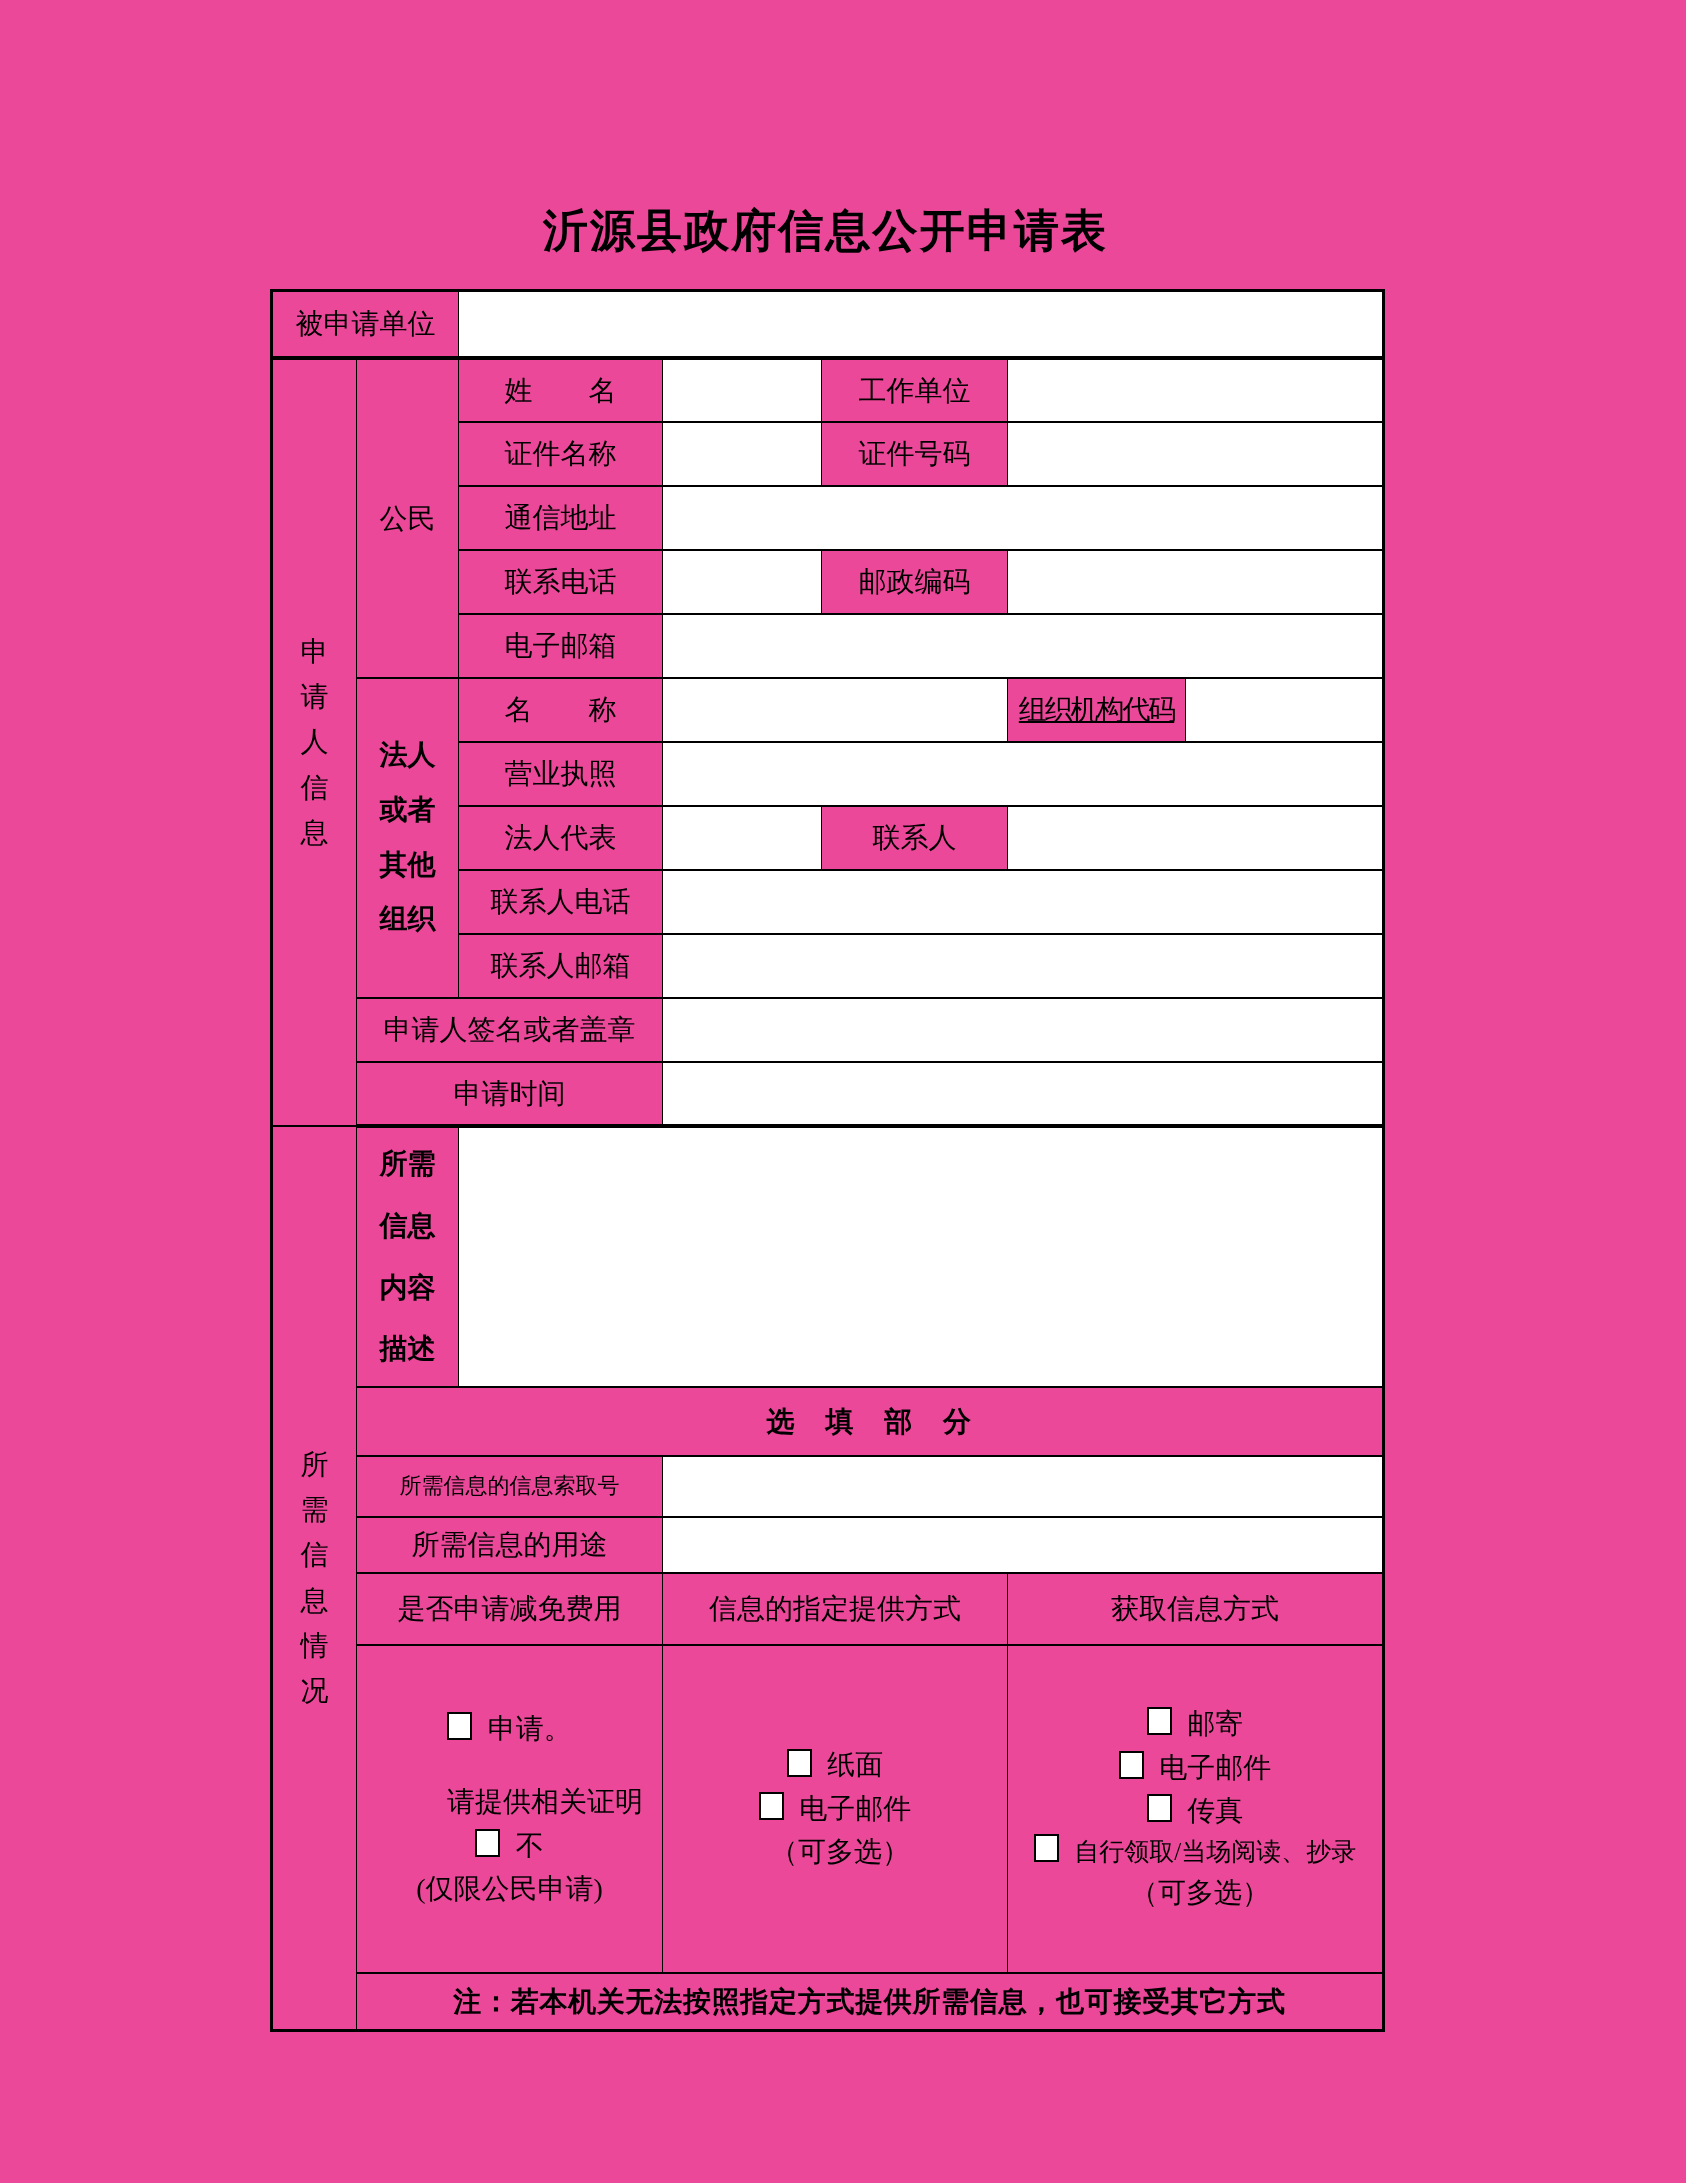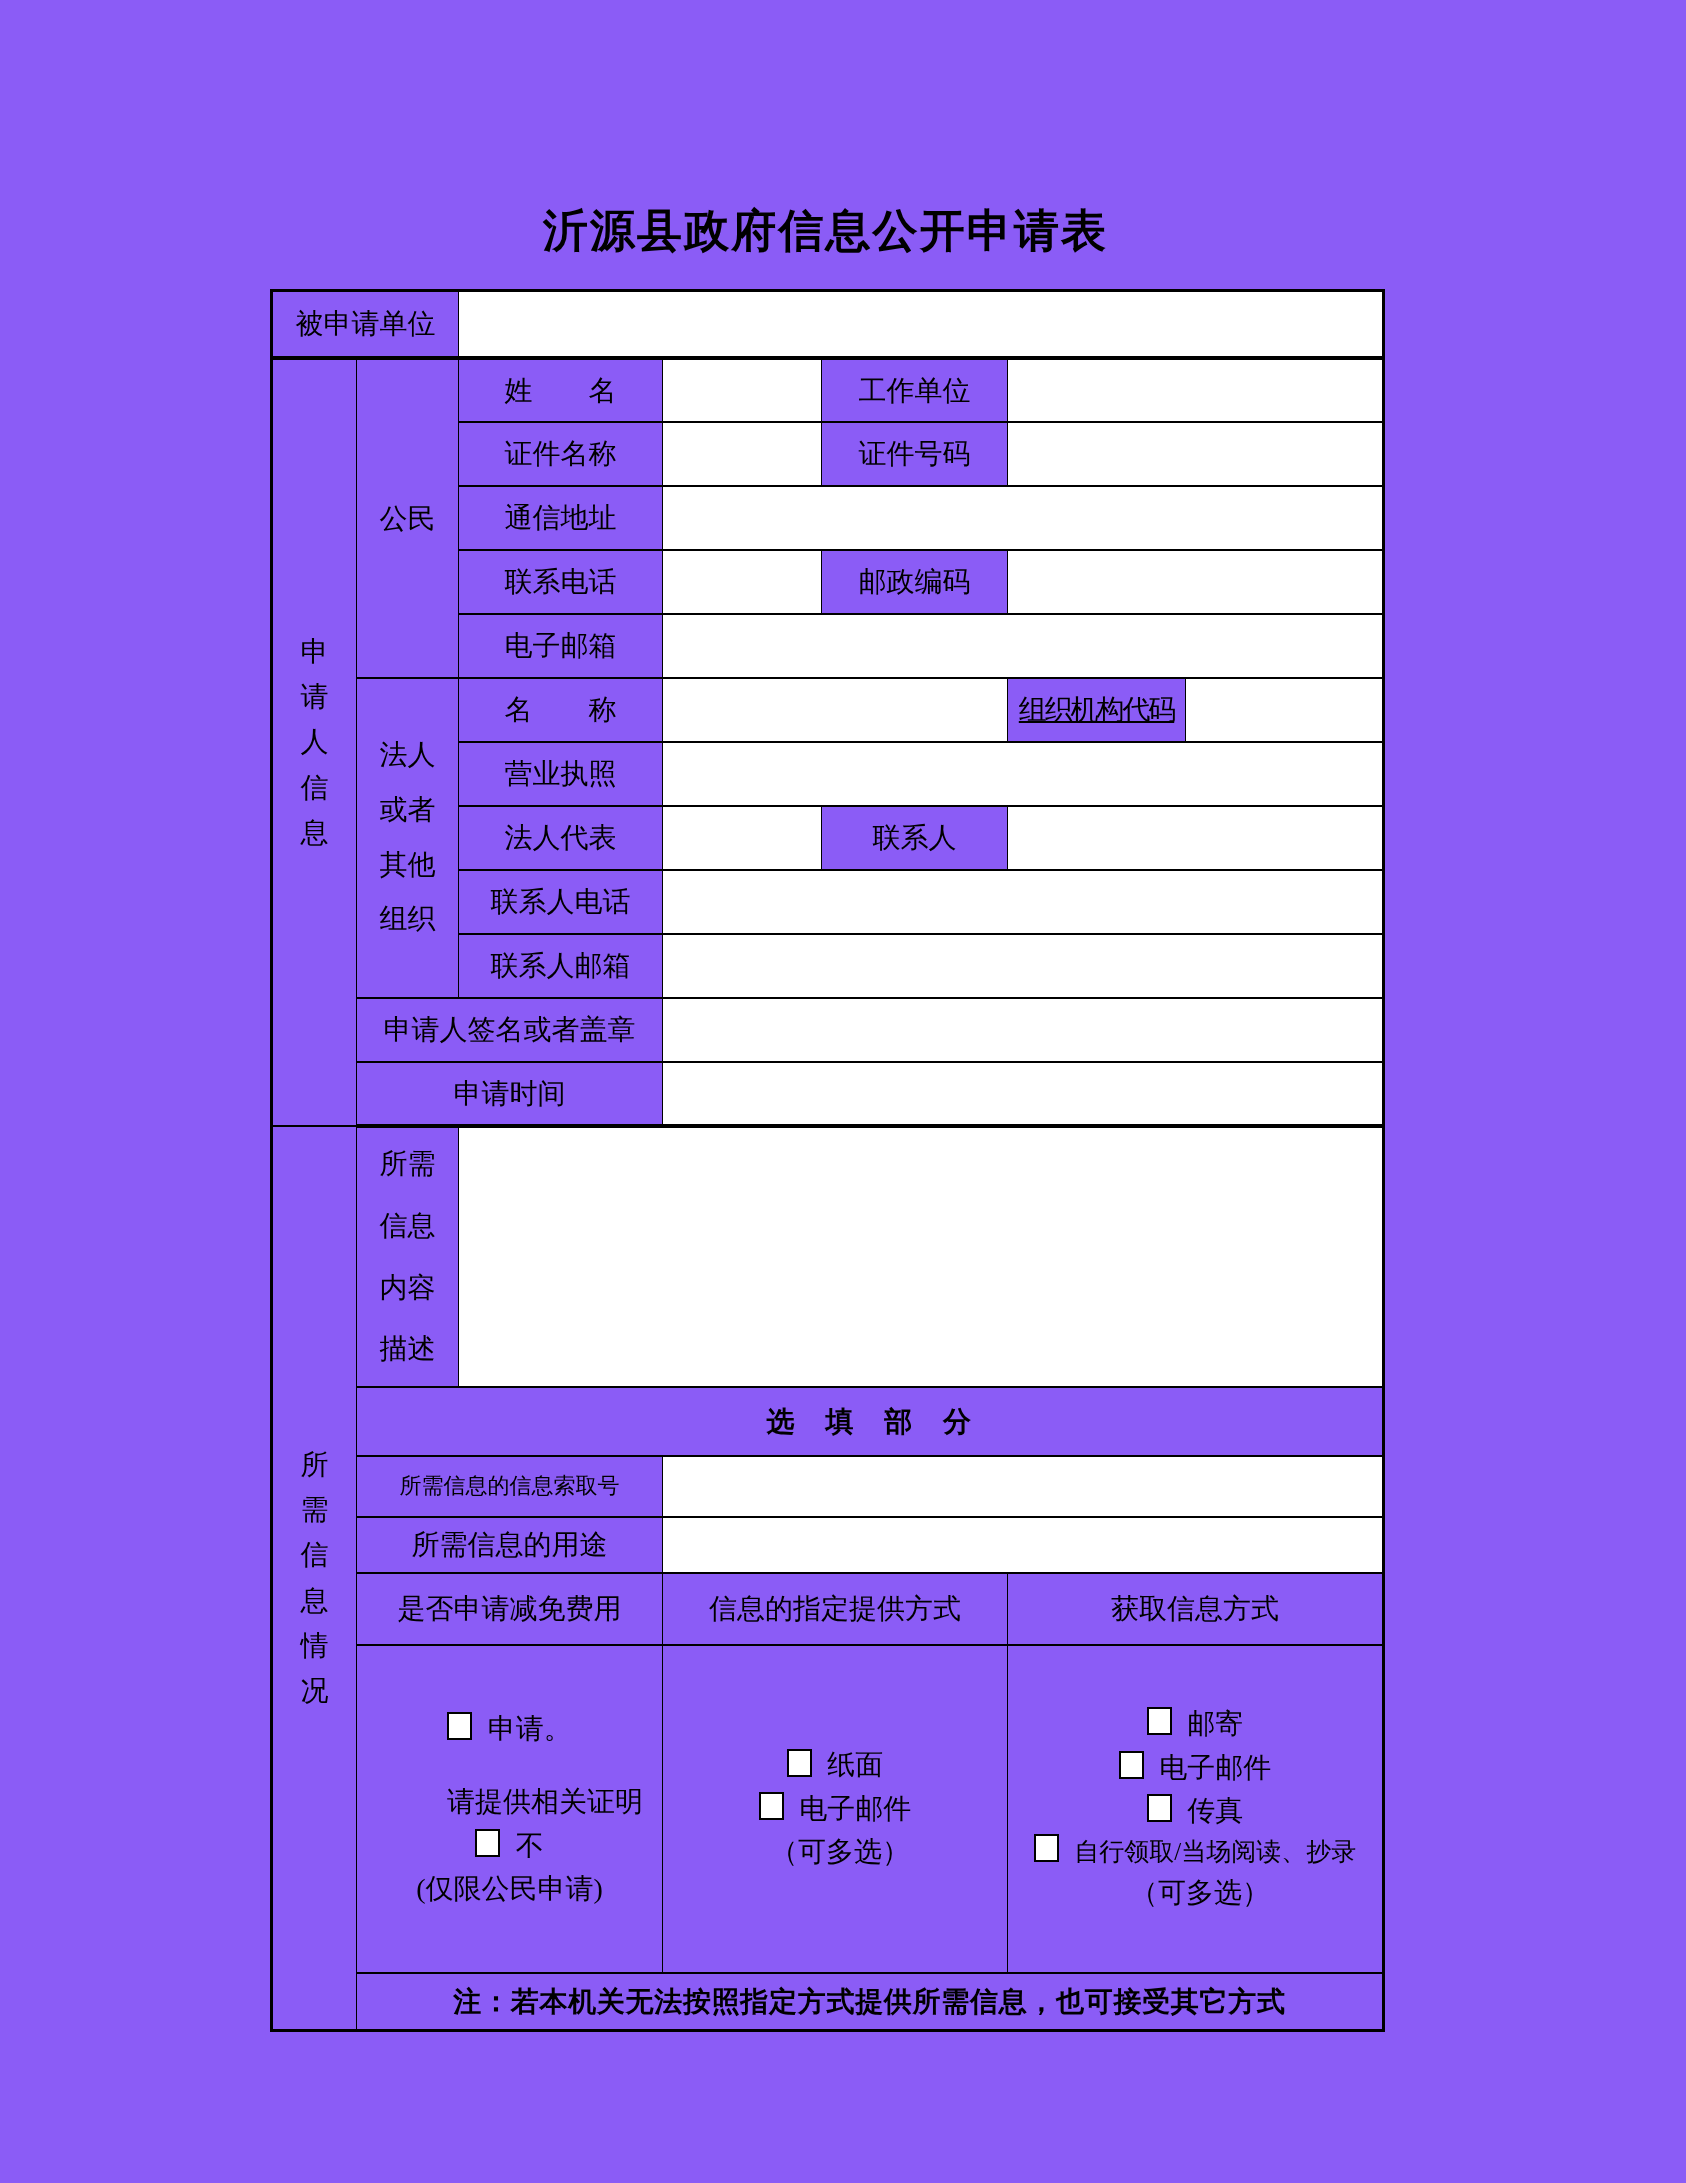--- a/index.html
+++ b/index.html
@@ -1,19 +1,19 @@
 <!DOCTYPE html>
 <html style="font-size:11.3px"><head>
 <meta charset="utf-8">
 <style>
   html,body{margin:0;padding:0;background:#ffffff;}
   .page{
     position:relative;
     width:1687px;height:2183px;
-    background:#8b5cf6;
+    background:#ec4899;
     color:#000;
     font-family:"Liberation Serif","DejaVu Serif",serif;
     overflow:hidden;
   }
   .title{
     position:absolute;
     top:207px;left:270px;width:1111px;
     margin:0;
     text-align:center;
     font-size:45px;
@@ -50,20 +50,21 @@
     line-height:1.62;
     word-break:break-all;
     text-align:center;
   }
   
   .wrap2{
     width:62px;
     margin:0 auto;
     line-height:1.95;
     word-break:break-all;
+    font-weight:bold;
   }
   .wrap2.desc{line-height:2.2;}
   .condensed{font-size:25.5px;letter-spacing:-2.1px;white-space:nowrap;text-decoration:underline;}
   td.optional-title{font-weight:700;font-size:33px;letter-spacing:1.4px;}
   td.optcell{
     vertical-align:top;
     text-align:left;
     padding:18.4px 0 0 21px;
   }
   .opt-line{

